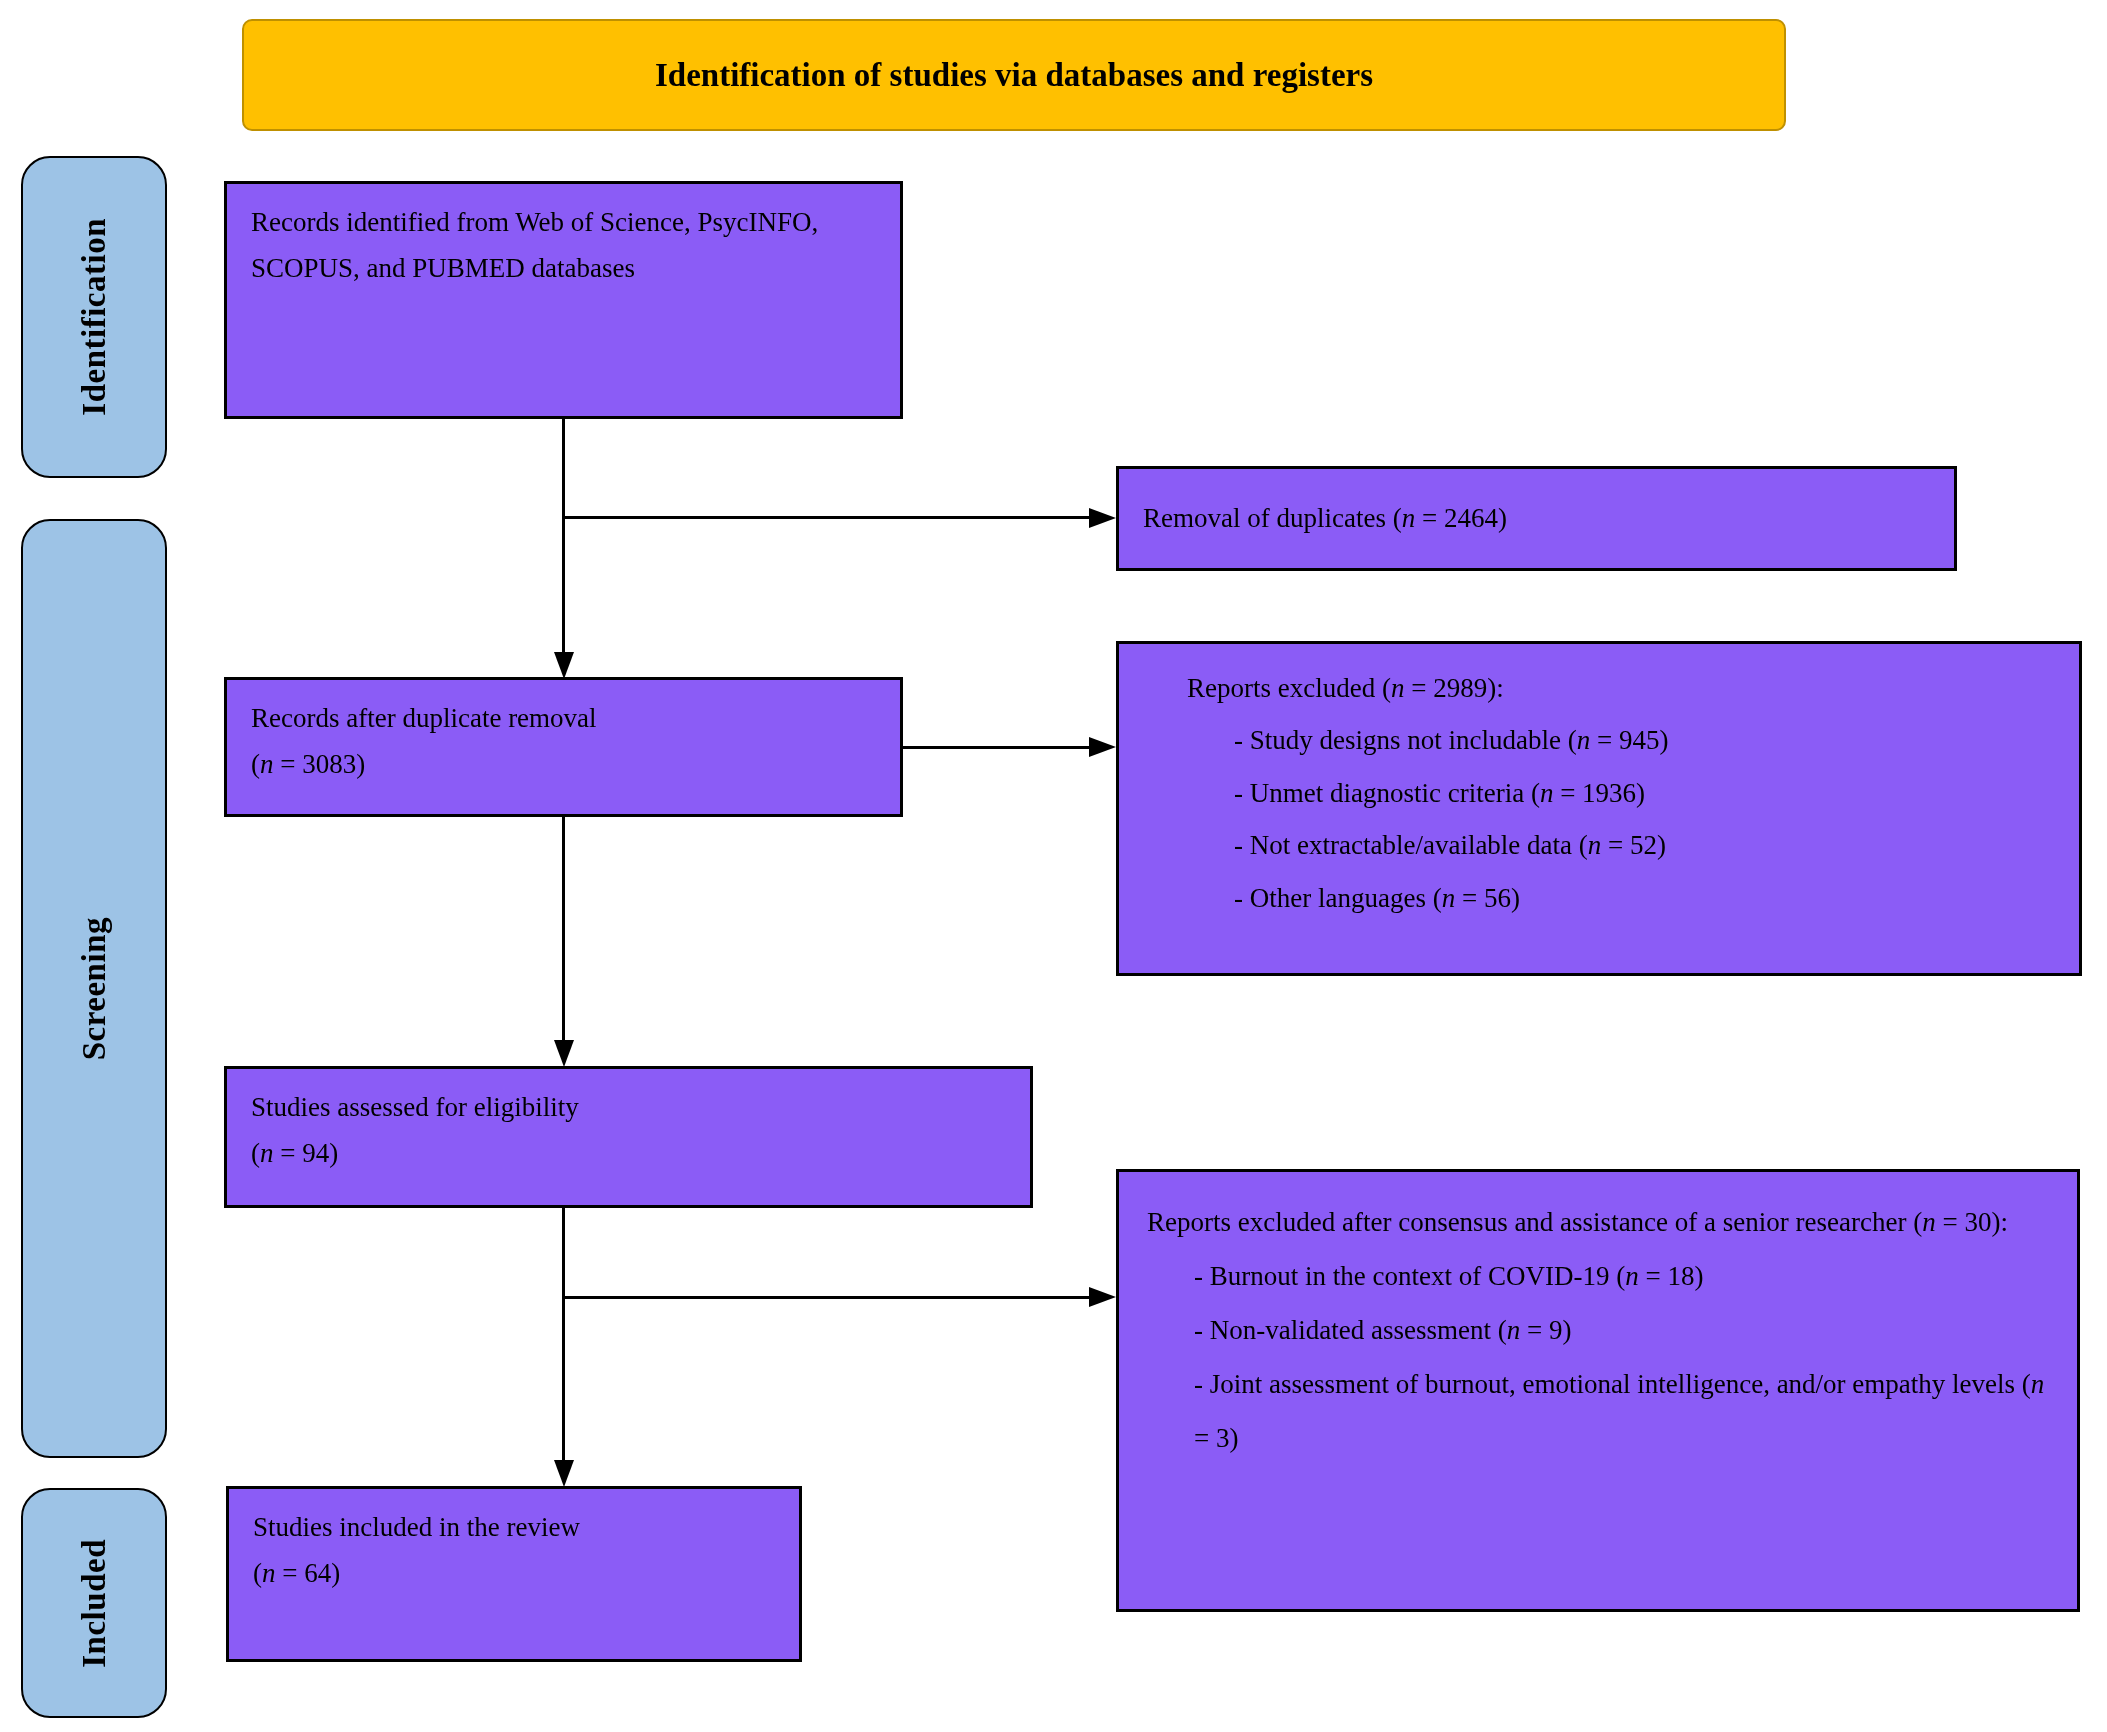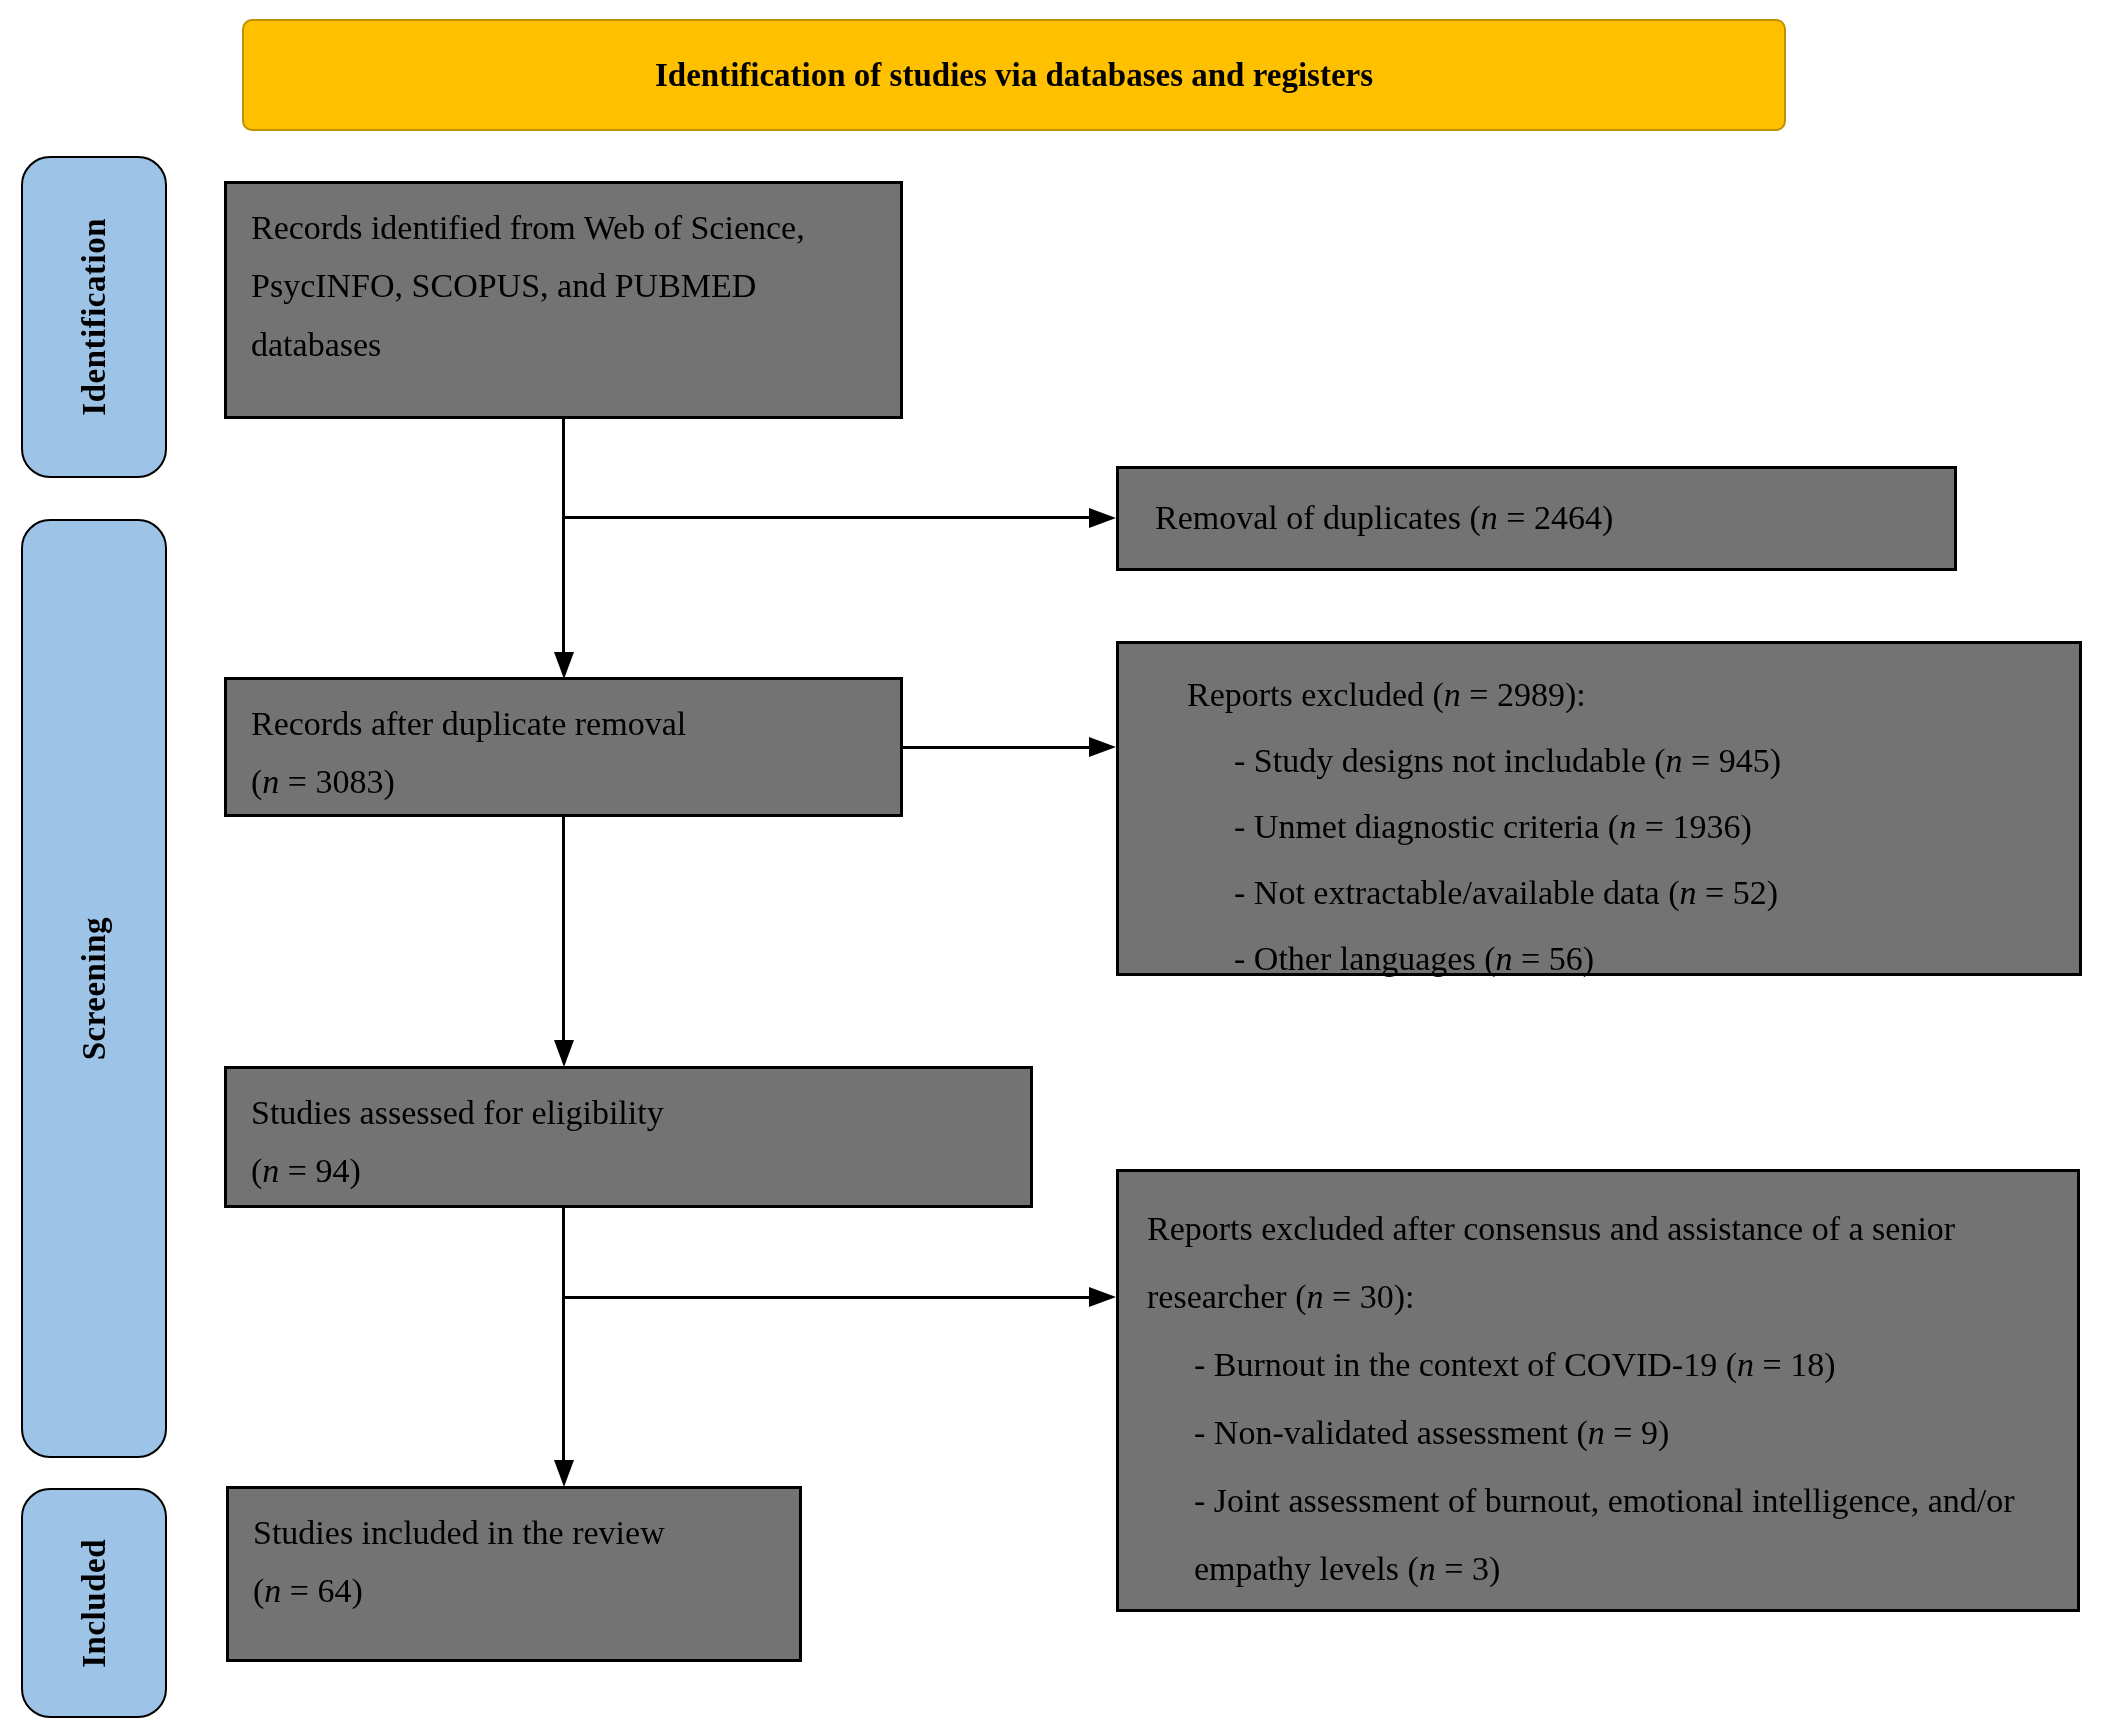--- a/index.html
+++ b/index.html
@@ -22,29 +22,29 @@
   }
   .stage .label{
     writing-mode:vertical-rl;transform:rotate(180deg);
     font-weight:bold;font-size:33px;letter-spacing:0.5px;white-space:nowrap;
   }
   #stage-identification{top:156px;height:322px;}
   #stage-screening{top:519px;height:939px;}
   #stage-included{top:1488px;height:230px;}
   
   .fbox{
-    position:absolute;background:#737373;border:3px solid var(--box-border,#000);
-    box-sizing:border-box;font-size:34px;line-height:1.72;
+    position:absolute;background:#8b5cf6;border:3px solid var(--box-border,#000);
+    box-sizing:border-box;font-size:27px;line-height:1.72;
   }
   .fbox .inner{padding:15px 20px 10px 24px;}
   #box-records{left:224px;top:181px;width:679px;height:238px;}
   #box-afterdup{left:224px;top:677px;width:679px;height:140px;}
   #box-eligibility{left:224px;top:1066px;width:809px;height:142px;}
   #box-included{left:226px;top:1486px;width:576px;height:176px;}
-  #box-removal{left:1116px;top:466px;width:841px;height:105px;display:flex;align-items:center;padding-left:12px;}
+  #box-removal{left:1116px;top:466px;width:841px;height:105px;display:flex;align-items:center;}
   #box-removal .inner{padding:0 15px 0 24px;}
   #box-excluded{left:1116px;top:641px;width:966px;height:335px;line-height:1.94;padding-left:40px;}
   #box-excluded .inner{padding:18px 15px 10px 28px;}
   #box-consensus{left:1116px;top:1145px;width:964px;height:443px;line-height:2.0;margin-top:24px;}
   #box-consensus .inner{padding:23px 15px 10px 28px;}
   .item{margin-left:47px;}
   
   .vline,.hline{position:absolute;background:#000;}
   .vline{width:3px;}
   .hline{height:3px;}

